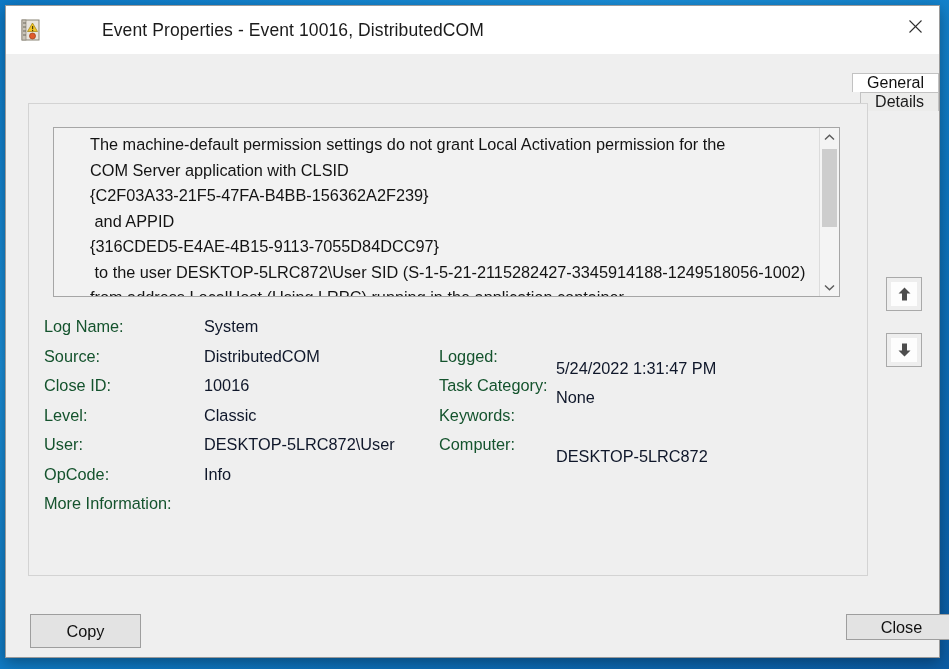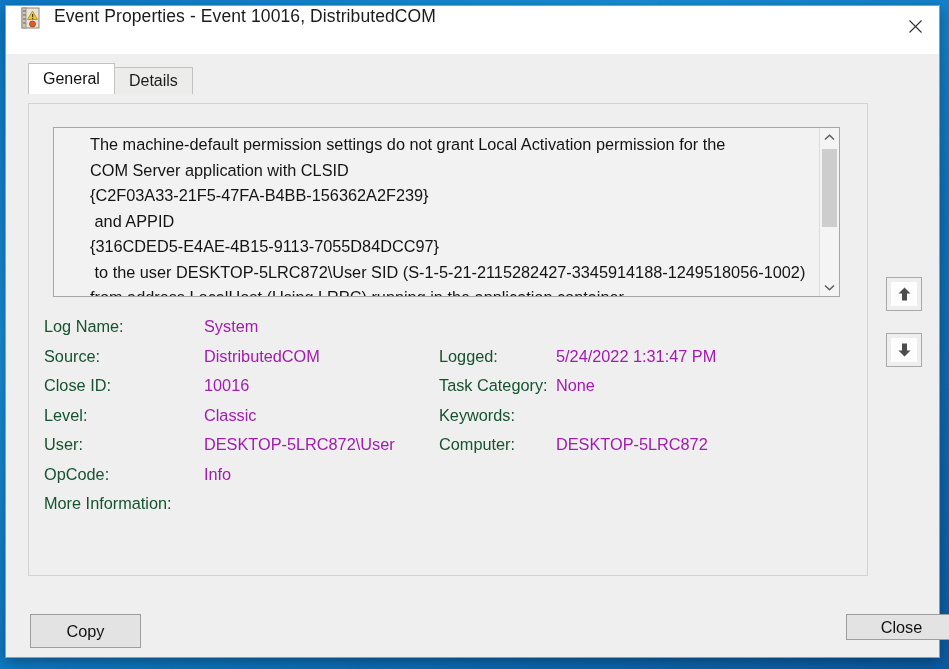--- a/index.html
+++ b/index.html
@@ -35,20 +35,22 @@
     box-shadow: 0 4px 14px rgba(0,0,0,0.35);
     box-sizing: border-box;
   }
 
   
   .titlebar {
     position: relative;
     height: 48px;
     background: #ffffff;
     display: flex;
+    align-items: center;
+    gap: 48px;
   }
   .title-icon {
     width: 24px;
     height: 24px;
     margin-left: 13px;
     margin-right: 11px;
     flex: none;
     position: relative;
   }
   .title-text {
@@ -70,23 +72,24 @@
     cursor: default;
     background: #ffffff;
   }
   .close-btn svg line { stroke: #303030; stroke-width: 1.1; }
 
   
   .tabstrip {
     position: relative;
     height: 31px;
     margin-left: 22px;
-    margin-top: 9px;
+    margin-top: 19px;
     display: flex;
     align-items: flex-end;
+    flex-direction: column;
   }
   .tab {
     font-size: 16px;
     color: #101010;
     padding: 0 14px;
     box-sizing: border-box;
     display: flex;
     align-items: center;
     cursor: default;
     border: 1px solid #c2c2c2;
@@ -183,27 +186,27 @@
     height: 29.5px;
     align-items: flex-start;
   }
   .dlabel {
     font-size: 16.3px;
     color: #14532d;
     white-space: nowrap;
   }
   .dvalue {
     font-size: 16.3px;
-    color: #a21caf;
+    color: #0f172a;
     white-space: nowrap;
   }
   .col-left-label { width: 160px; flex: none; }
   .col-left-value { width: 235px; flex: none; }
   .col-right-label { width: 117px; flex: none; }
-  .col-right-value { flex: 1 1 auto; }
+  .col-right-value { flex: 1 1 auto; margin-top: 12px; }
 
   .link {
     font-size: 16.3px;
     color: #2a27d0;
     text-decoration: underline;
     cursor: pointer;
     white-space: nowrap;
   }
 
   

